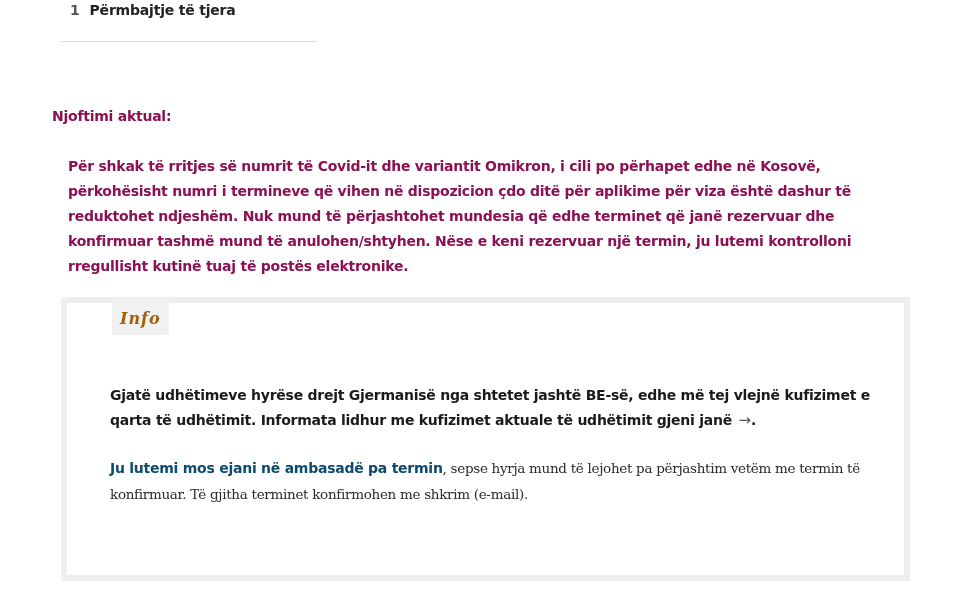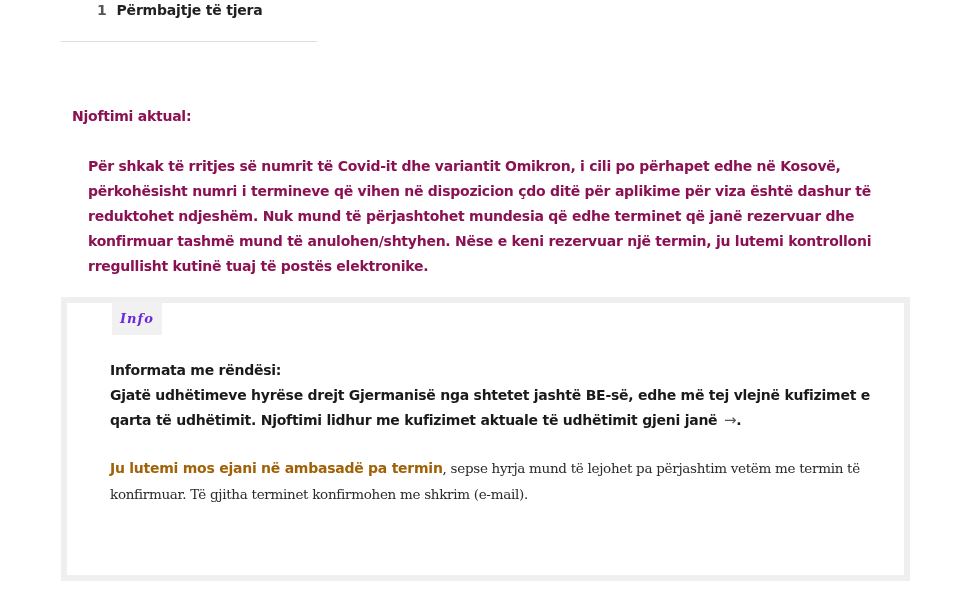--- a/index.html
+++ b/index.html
@@ -1,44 +1,44 @@
 <!DOCTYPE html>
 <html><head>
 <meta charset="utf-8">
 <style>
   html, body { margin: 0; padding: 0; background: #ffffff; }
   body { width: 980px; height: 606px; position: relative; overflow: hidden;
          font-family: "DejaVu Sans", "Liberation Sans", sans-serif; color: #1a1a1a; }
 
   .toc { position: absolute; left: 61px; top: 0; width: 256px; height: 41px;
          border-bottom: 1px solid #dcdcdc; }
-  .toc-item { position: absolute; left: 36px; top: 2px; font-size: 14px; font-weight: bold;
+  .toc-item { position: absolute; left: 9px; top: 2px; font-size: 14px; font-weight: bold;
               color: #222; white-space: nowrap; letter-spacing: -0.2px; }
   .toc-item .num { color: #555; margin-right: 10px; font-weight: bold; }
 
-  .notice { position: absolute; left: 72px; top: 104px; width: 860px; color: #8b1152;
+  .notice { position: absolute; left: 52px; top: 104px; width: 860px; color: #8b1152;
             font-weight: bold; font-size: 14px; letter-spacing: -0.25px; }
   .notice-title { line-height: 24px; margin: 0; }
   .notice-body { margin: 26px 0 0 16px; line-height: 25px; }
 
   .info-box { position: absolute; left: 61px; top: 297px; width: 849px; height: 284px;
               box-sizing: border-box; border: 6px solid #efefef; background: #fff; }
   .info-tag { position: absolute; left: 45px; top: -1px; height: 33px; padding: 0 8px;
               background: #f1f1f1; font-family: "DejaVu Serif", "Liberation Serif", serif;
-              font-style: italic; font-weight: bold; font-size: 13px; line-height: 34px;
-              color: #6d28d9; letter-spacing: 1px; text-align: right; }
+              font-style: italic; font-weight: bold; font-size: 16px; line-height: 34px;
+              color: #a16207; letter-spacing: 1px; text-align: right; }
   .info-content { position: absolute; left: 43px; top: 55px; width: 760px; font-size: 14px;
                   letter-spacing: -0.25px; }
   .p1 { margin: 0; font-weight: bold; line-height: 25px; }
   .p2 { margin: 24px 0 0 0; line-height: 25px; font-family: "DejaVu Serif", "Liberation Serif", serif;
         font-size: 13.5px; color: #2a2a2a; letter-spacing: -0.3px; }
   .p3 { margin: 22px 0 0 0; line-height: 26px; font-family: "DejaVu Serif", "Liberation Serif", serif;
         font-size: 13.5px; color: #2a2a2a; letter-spacing: -0.3px; }
   .sans-bold { font-family: "DejaVu Sans", "Liberation Sans", sans-serif; font-weight: bold;
-               color: #a16207; font-size: 14px; letter-spacing: -0.25px; }
+               color: #0c4a6e; font-size: 14px; letter-spacing: -0.25px; }
   .link { color: #1a1a1a; text-decoration: none; }
   .arrow { color: #555; font-weight: normal; font-size: 15px; margin-left: 2px; }
 </style>
 </head>
 <body>
 
 <div class="toc">
   <a class="toc-item">
     <span class="num">1</span><span>Përmbajtje të tjera</span>
   </a>
@@ -46,20 +46,20 @@
 
 <div class="notice">
   <p class="notice-title">Njoftimi aktual:</p>
   <p class="notice-body">Për shkak të rritjes së numrit të Covid-it dhe variantit Omikron, i cili po përhapet edhe në Kosovë, përkohësisht numri i termineve që vihen në dispozicion çdo ditë për aplikime për viza është dashur të reduktohet ndjeshëm.  Nuk mund të përjashtohet mundesia  që edhe terminet që janë rezervuar dhe konfirmuar tashmë mund të anulohen/shtyhen. Nëse e keni rezervuar një termin, ju lutemi kontrolloni rregullisht kutinë tuaj të postës elektronike.</p>
 </div>
 
 <div class="info-box">
   <div class="info-tag">Info</div>
   <div class="info-content">
     <p class="p1">
-      <span>Informata me rëndësi:</span><br>
-      <span>Gjatë udhëtimeve hyrëse drejt Gjermanisë nga shtetet jashtë BE-së, edhe më tej vlejnë kufizimet e qarta të udhëtimit. Njoftimi lidhur me kufizimet aktuale të udhëtimit gjeni </span><a class="link"><span>janë</span> <span class="arrow">→</span></a><span>.</span>
+      <br>
+      <span>Gjatë udhëtimeve hyrëse drejt Gjermanisë nga shtetet jashtë BE-së, edhe më tej vlejnë kufizimet e qarta të udhëtimit. Informata lidhur me kufizimet aktuale të udhëtimit gjeni </span><a class="link"><span>janë</span> <span class="arrow">→</span></a><span>.</span>
     </p>
     <p class="p3">
       <span class="sans-bold">Ju lutemi mos ejani në ambasadë pa termin</span><span>, sepse hyrja mund të lejohet pa përjashtim vetëm me termin të konfirmuar. Të gjitha terminet konfirmohen me shkrim (e-mail).</span>
     </p>
   </div>
 </div>
 
 </body></html>

